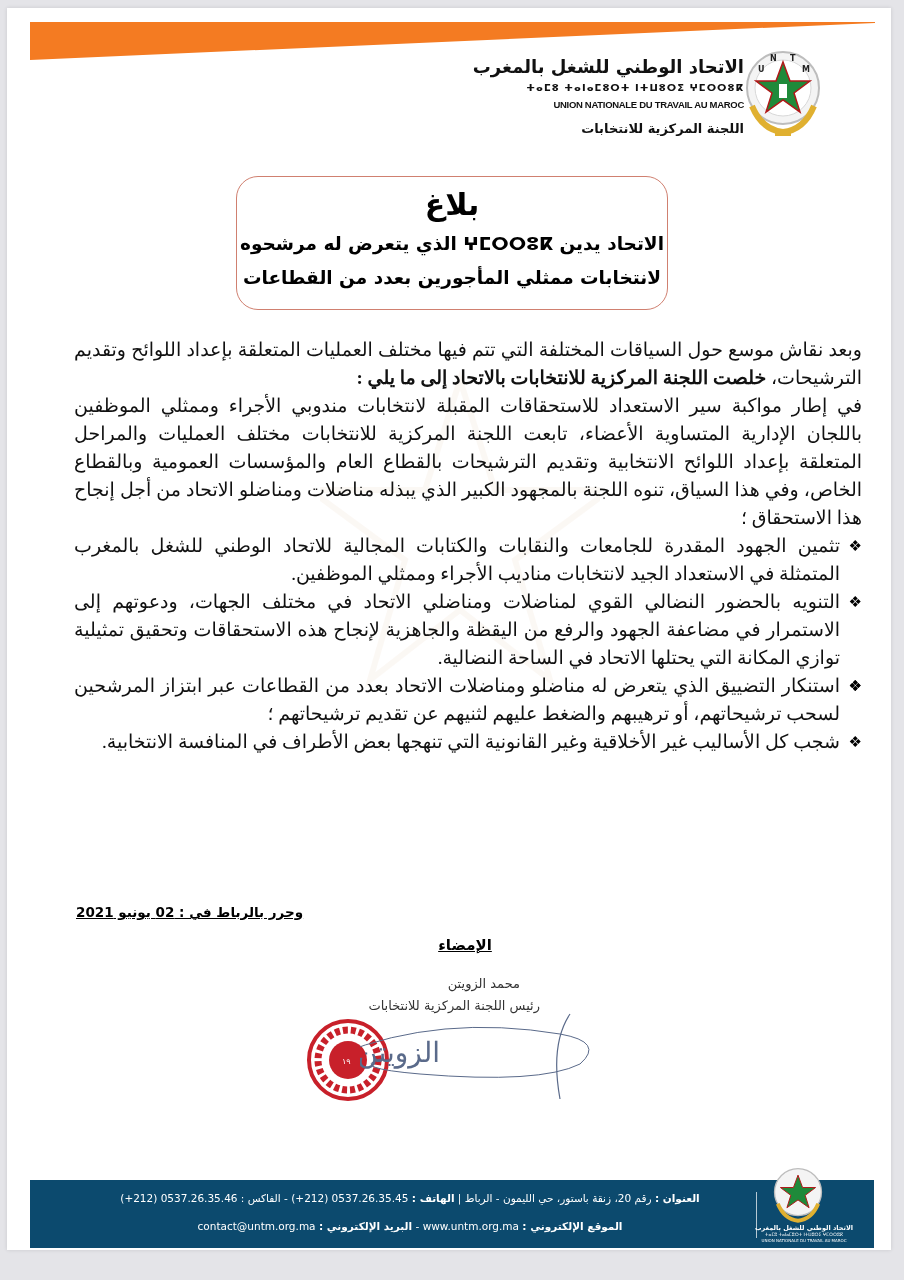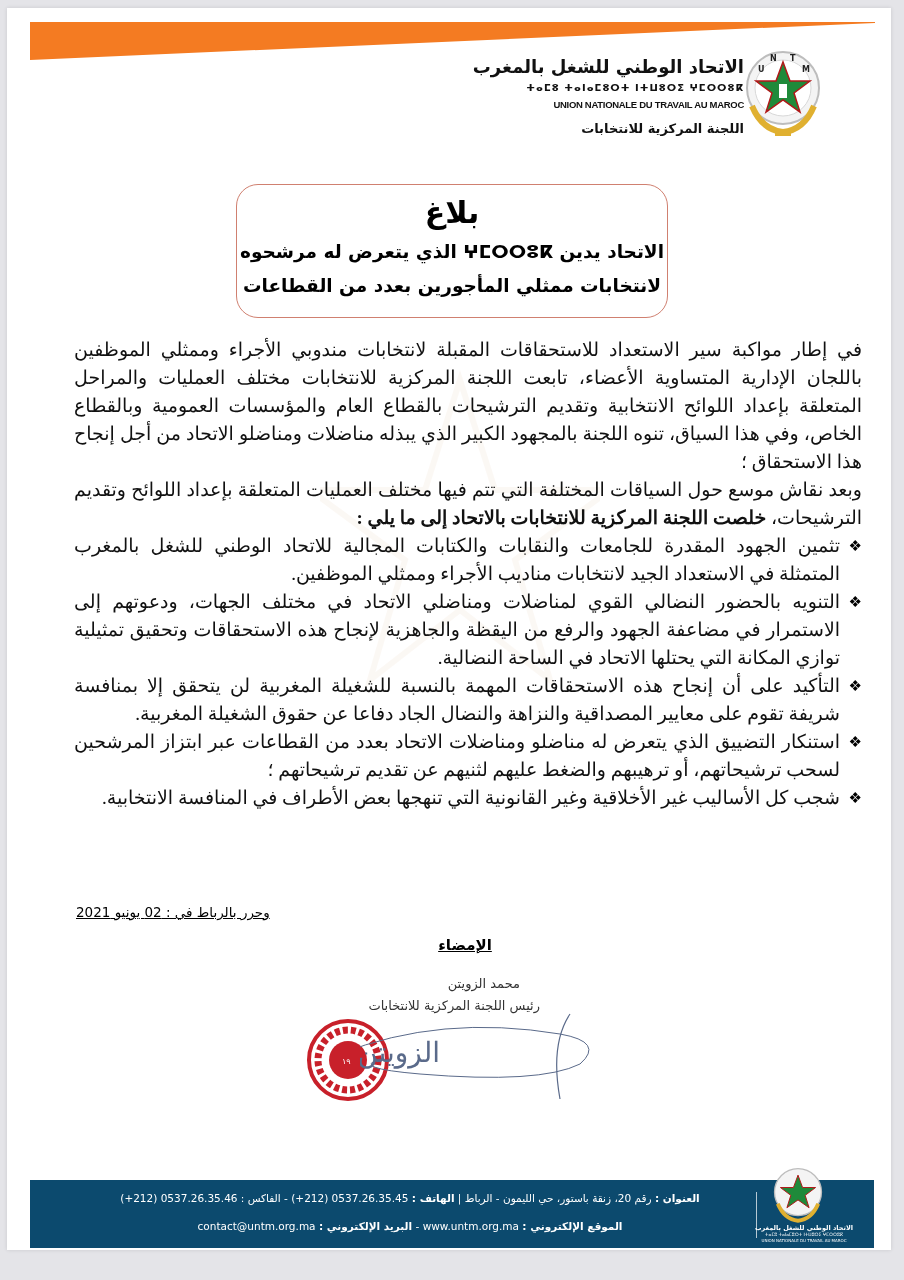--- a/index.html
+++ b/index.html
@@ -30,21 +30,21 @@
     .org-tif { font-family: "DejaVu Sans", sans-serif; font-weight: bold; font-size: 10px; line-height: 18px; letter-spacing: 1px; margin: 0; direction: ltr; text-align: right; }
     .org-fr { font-family: "Liberation Sans", sans-serif; font-weight: bold; font-size: 9.5px; line-height: 16px; letter-spacing: -0.3px; margin: 0; direction: ltr; text-align: right; }
     .committee { font-family: "DejaVu Sans", sans-serif; font-weight: bold; font-size: 13px; line-height: 28px; margin: 2px 0 0 0; }
 
     .logo {
       position: absolute; left: 742px; top: 48px; width: 82px; height: 92px;
     }
 
     
     .title-box {
-      position: absolute; left: 236px; top: 184px; width: 432px; height: 134px;
+      position: absolute; left: 236px; top: 176px; width: 432px; height: 134px;
       border: 1.5px solid #d08070; border-radius: 22px; box-sizing: border-box;
       text-align: center; direction: rtl;
     }
     .balagh {
       font-family: "DejaVu Sans", sans-serif; font-weight: bold; font-size: 30px;
       line-height: 44px; margin-top: 6px; color: #000; letter-spacing: 2px;
     }
     .headline {
       font-family: "DejaVu Sans", sans-serif; font-weight: bold; font-size: 18.5px;
       line-height: 34px; color: #000; margin: 0;
@@ -64,21 +64,21 @@
       position: absolute; right: 0; top: 0; font-size: 15px; line-height: 28px; color: #000;
     }
 
     
     .watermark {
       position: absolute; left: 320px; top: 360px; width: 280px; height: 360px; opacity: 0.05;
     }
 
     .date-line {
       position: absolute; left: 76px; top: 904px; direction: rtl;
-      font-family: "DejaVu Sans", sans-serif; font-weight: normal; font-size: 13.5px;
+      font-family: "DejaVu Sans", sans-serif; font-weight: bold; font-size: 13.5px;
       text-decoration: underline; color: #000;
     }
     .sign-title {
       position: absolute; left: 420px; top: 936px; width: 90px; text-align: center; direction: rtl;
       font-family: "DejaVu Sans", sans-serif; font-weight: bold; font-size: 15px; text-decoration: underline; color: #000;
     }
     .signer-name {
       position: absolute; left: 380px; top: 976px; width: 140px; text-align: right; direction: rtl;
       font-family: "DejaVu Sans", sans-serif; font-size: 13px; color: #333;
     }
@@ -152,28 +152,28 @@
   <p class="headline">لانتخابات ممثلي المأجورين بعدد من القطاعات</p>
 </div>
 
 <div class="watermark">
   <svg width="280" height="360" viewBox="0 0 280 360">
     <polygon points="140,20 175,130 290,130 195,200 230,320 140,250 50,320 85,200 -10,130 105,130" fill="none" stroke="#c08040" stroke-width="6"></polygon>
   </svg>
 </div>
 
 <div class="body-text">
-  <p>في إطار مواكبة سير الاستعداد للاستحقاقات المقبلة لانتخابات مندوبي الأجراء وممثلي الموظفين باللجان الإدارية المتساوية الأعضاء، تابعت اللجنة المركزية للانتخابات مختلف العمليات والمراحل المتعلقة بإعداد اللوائح الانتخابية وتقديم الترشيحات بالقطاع العام والمؤسسات العمومية وبالقطاع الخاص، وفي هذا السياق، تنوه اللجنة بالمجهود الكبير الذي يبذله مناضلات ومناضلو الاتحاد من أجل إنجاح هذا الاستحقاق ؛</p>
   <p>
     <span>وبعد نقاش موسع حول السياقات المختلفة التي تتم فيها مختلف العمليات المتعلقة بإعداد اللوائح وتقديم الترشيحات، </span><span class="bold">خلصت اللجنة المركزية للانتخابات بالاتحاد إلى ما يلي :</span>
   </p>
+  <p>في إطار مواكبة سير الاستعداد للاستحقاقات المقبلة لانتخابات مندوبي الأجراء وممثلي الموظفين باللجان الإدارية المتساوية الأعضاء، تابعت اللجنة المركزية للانتخابات مختلف العمليات والمراحل المتعلقة بإعداد اللوائح الانتخابية وتقديم الترشيحات بالقطاع العام والمؤسسات العمومية وبالقطاع الخاص، وفي هذا السياق، تنوه اللجنة بالمجهود الكبير الذي يبذله مناضلات ومناضلو الاتحاد من أجل إنجاح هذا الاستحقاق ؛</p>
   <ul class="bullets">
     <li><span class="mark">❖</span><span>تثمين الجهود المقدرة للجامعات والنقابات والكتابات المجالية للاتحاد الوطني للشغل بالمغرب المتمثلة في الاستعداد الجيد لانتخابات مناديب الأجراء وممثلي الموظفين.</span></li>
     <li><span class="mark">❖</span><span>التنويه بالحضور النضالي القوي لمناضلات ومناضلي الاتحاد في مختلف الجهات، ودعوتهم إلى الاستمرار في مضاعفة الجهود والرفع من اليقظة والجاهزية لإنجاح هذه الاستحقاقات وتحقيق تمثيلية توازي المكانة التي يحتلها الاتحاد في الساحة النضالية.</span></li>
-    <li><span class="mark">❖</span><span>التأكيد على أن إنجاح هذه الاستحقاقات المهمة بالنسبة للشغيلة المغربية لن يتحقق إلا بمنافسة شريفة تقوم على معايير المصداقية والنزاهة والنضال الجاد دفاعا عن حقوق الشغيلة المغربية.</span></li>
+    <li><span class="mark">❖</span></li>
     <li><span class="mark">❖</span><span>استنكار التضييق الذي يتعرض له مناضلو ومناضلات الاتحاد بعدد من القطاعات عبر ابتزاز المرشحين لسحب ترشيحاتهم، أو ترهيبهم والضغط عليهم لثنيهم عن تقديم ترشيحاتهم ؛</span></li>
     <li><span class="mark">❖</span><span>شجب كل الأساليب غير الأخلاقية وغير القانونية التي تنهجها بعض الأطراف في المنافسة الانتخابية.</span></li>
   </ul>
 </div>
 
 <div class="date-line">وحرر بالرباط في : 02 يونيو 2021</div>
 <div class="sign-title">الإمضاء</div>
 <div class="signer-name">محمد الزويتن</div>
 <div class="signer-role">رئيس اللجنة المركزية للانتخابات</div>
 

